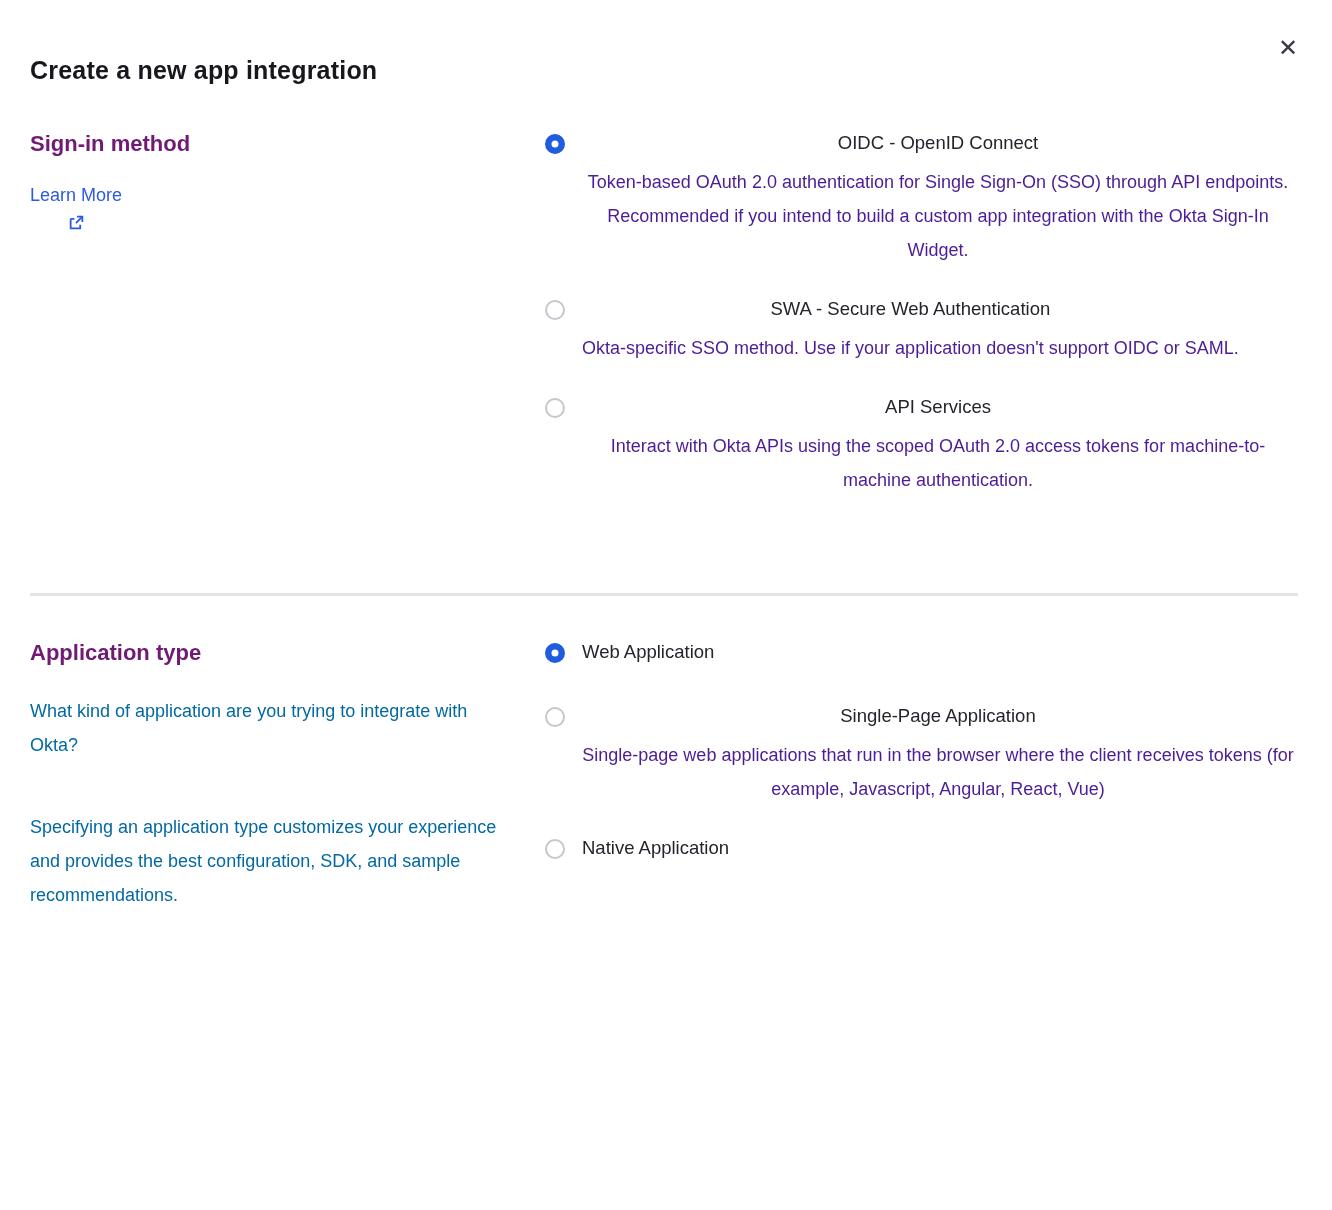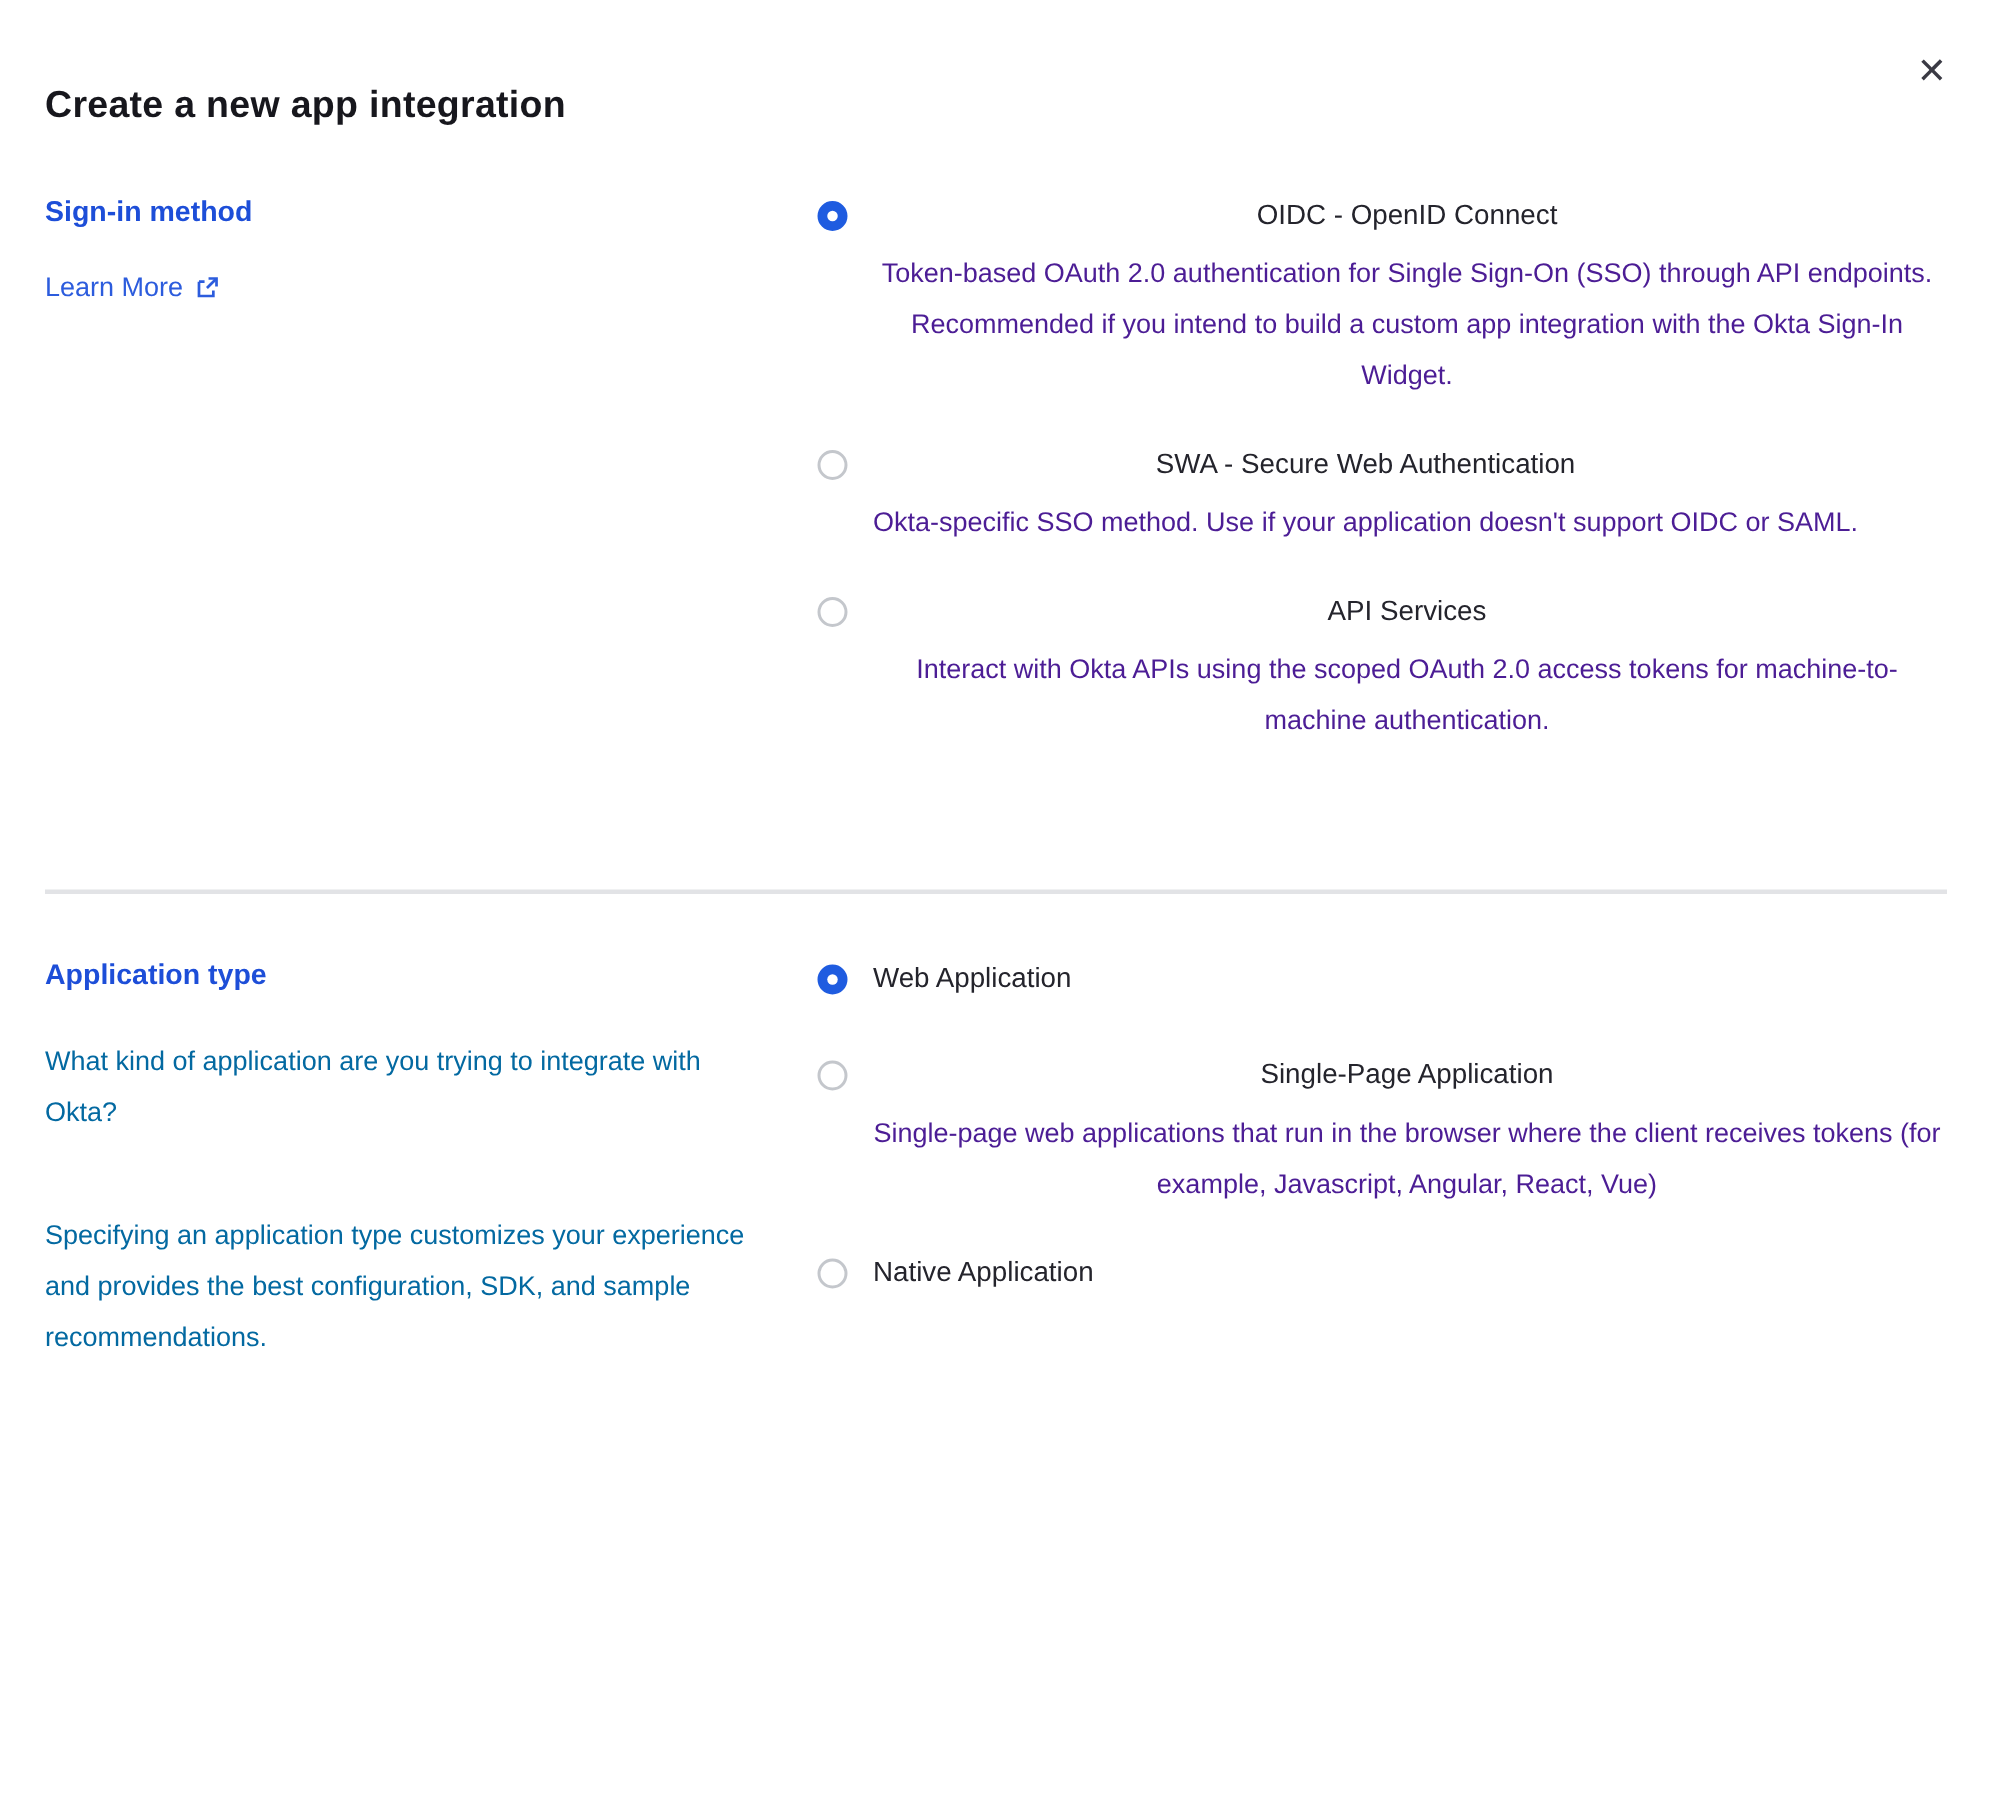--- a/index.html
+++ b/index.html
@@ -44,34 +44,35 @@
   }
   .col-left {
     width: 515px;
     flex: 0 0 515px;
     padding-right: 20px;
   }
   .col-right {
     flex: 1;
   }
   .section-label {
-    font-size: 19px;
+    font-size: 22px;
     font-weight: 700;
-    color: #1d4ed8;
+    color: #701a75;
     margin-bottom: 28px;
   }
   .learn-more {
     display: inline-flex;
     align-items: center;
     gap: 8px;
     color: #2c5cdd;
     font-size: 18px;
     font-weight: 500;
     text-decoration: none;
     cursor: pointer;
+    flex-direction: column;
   }
   .learn-more svg { display: block; }
   .muted-p {
     font-size: 18px;
     line-height: 34px;
     color: #0369a1;
     margin-bottom: 48px;
     max-width: 480px;
   }
   .option {

